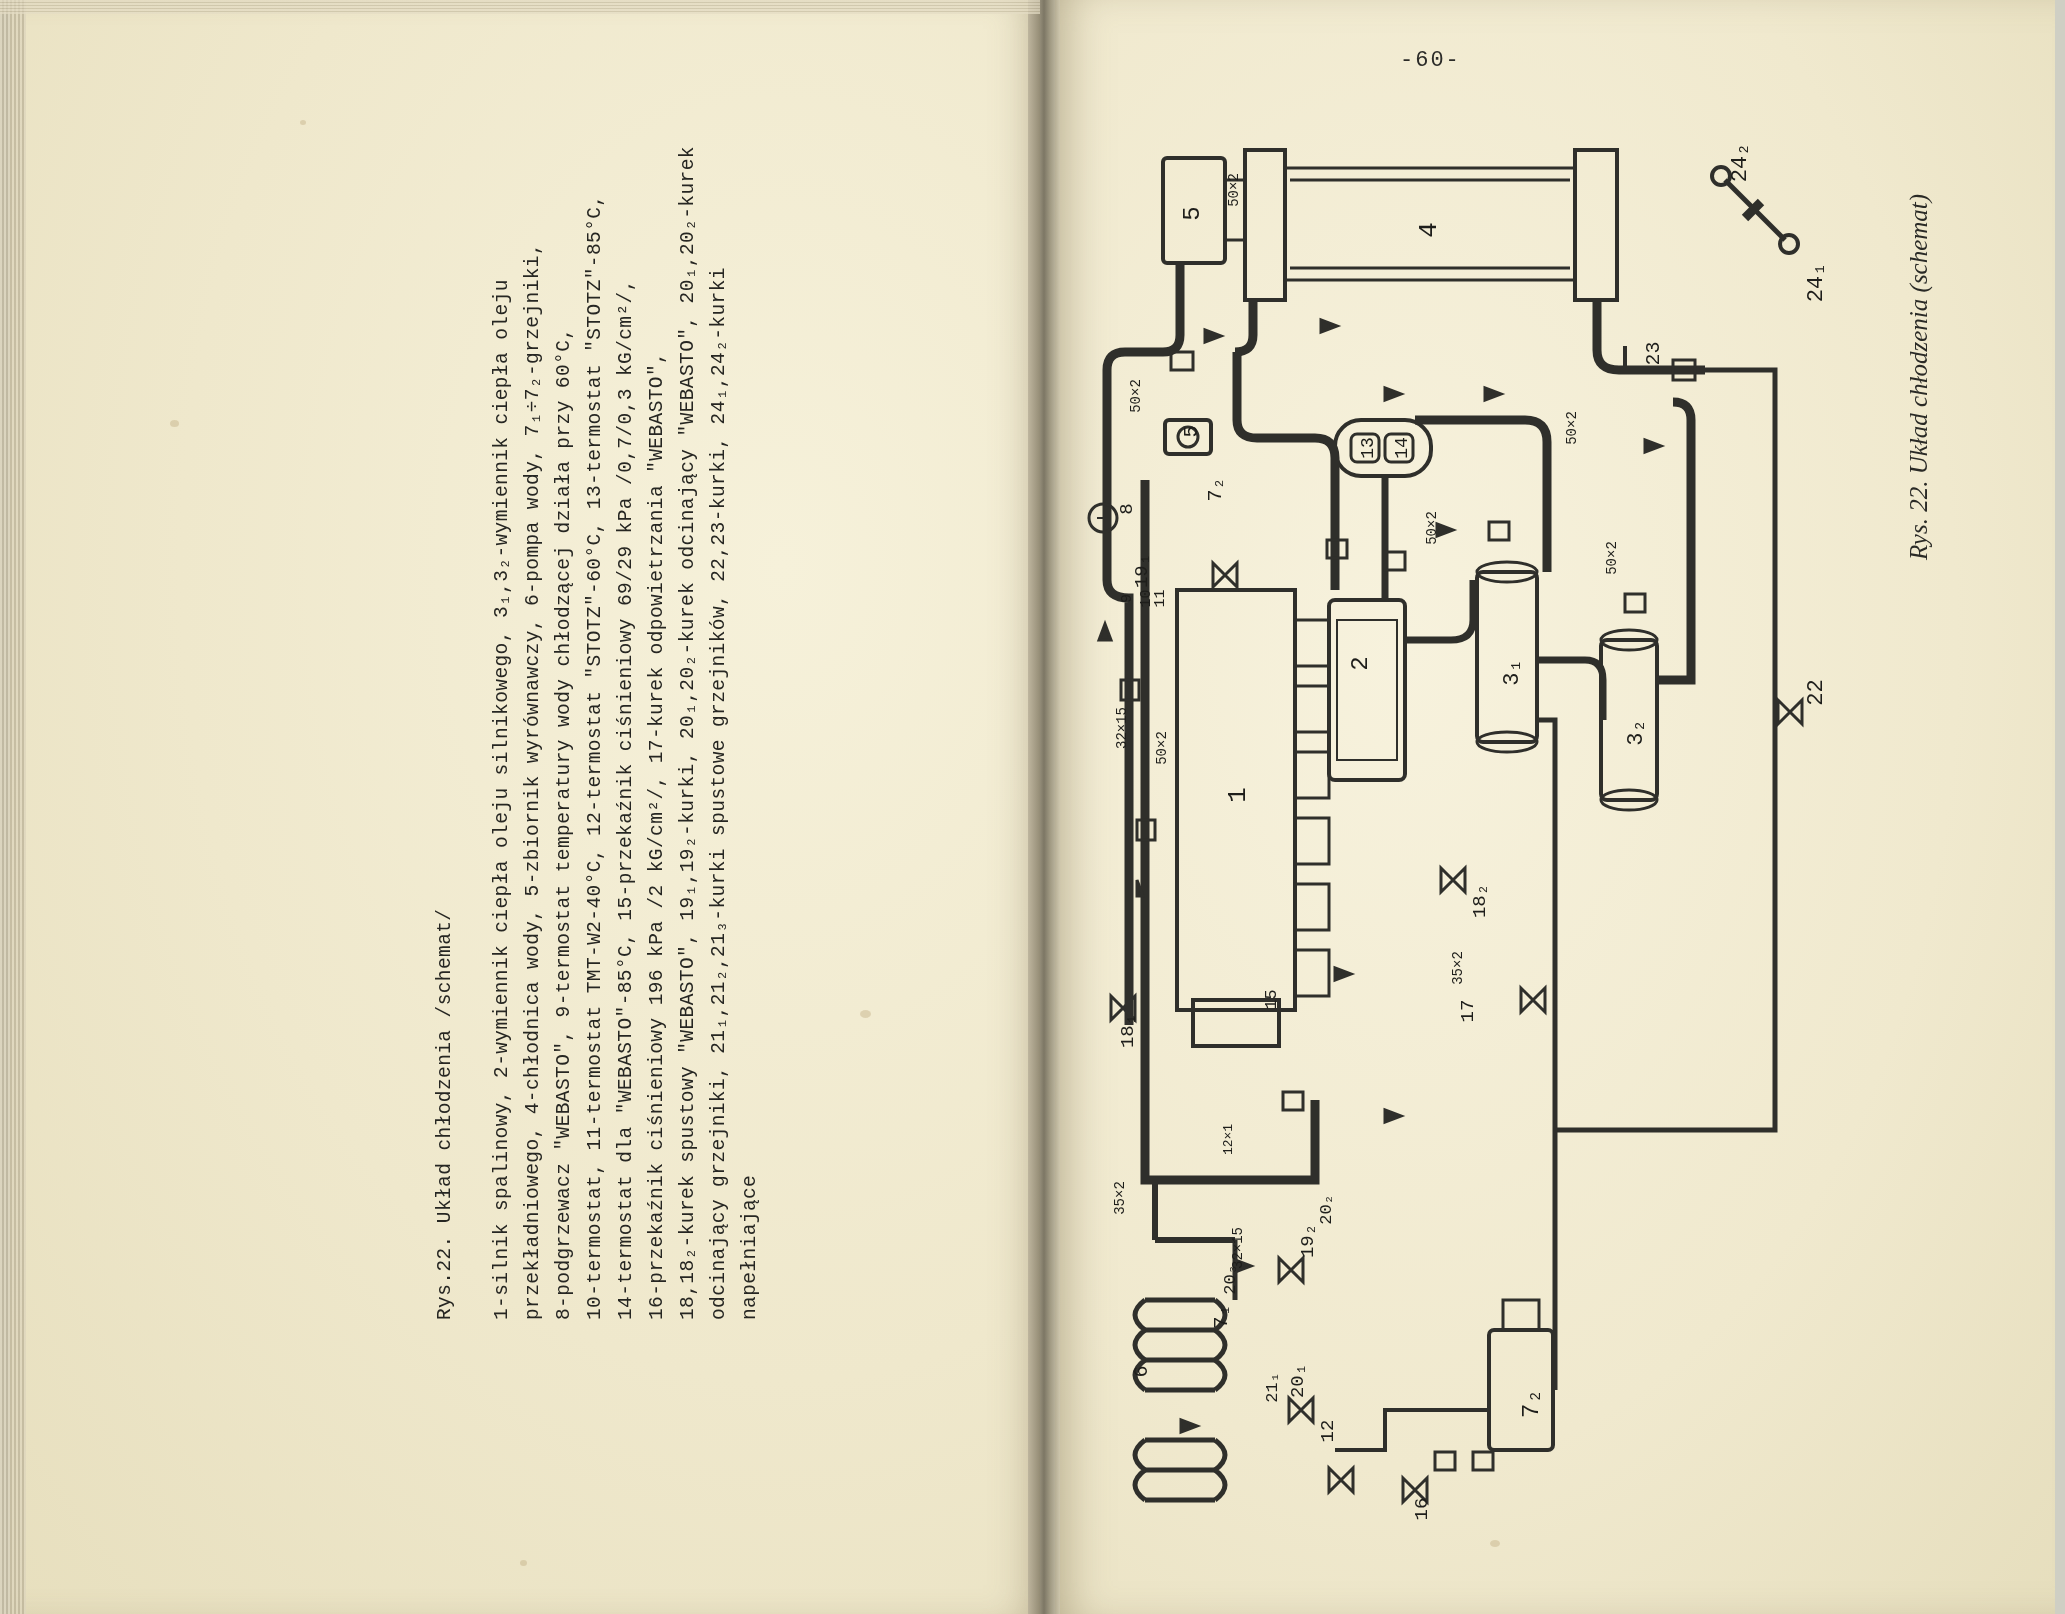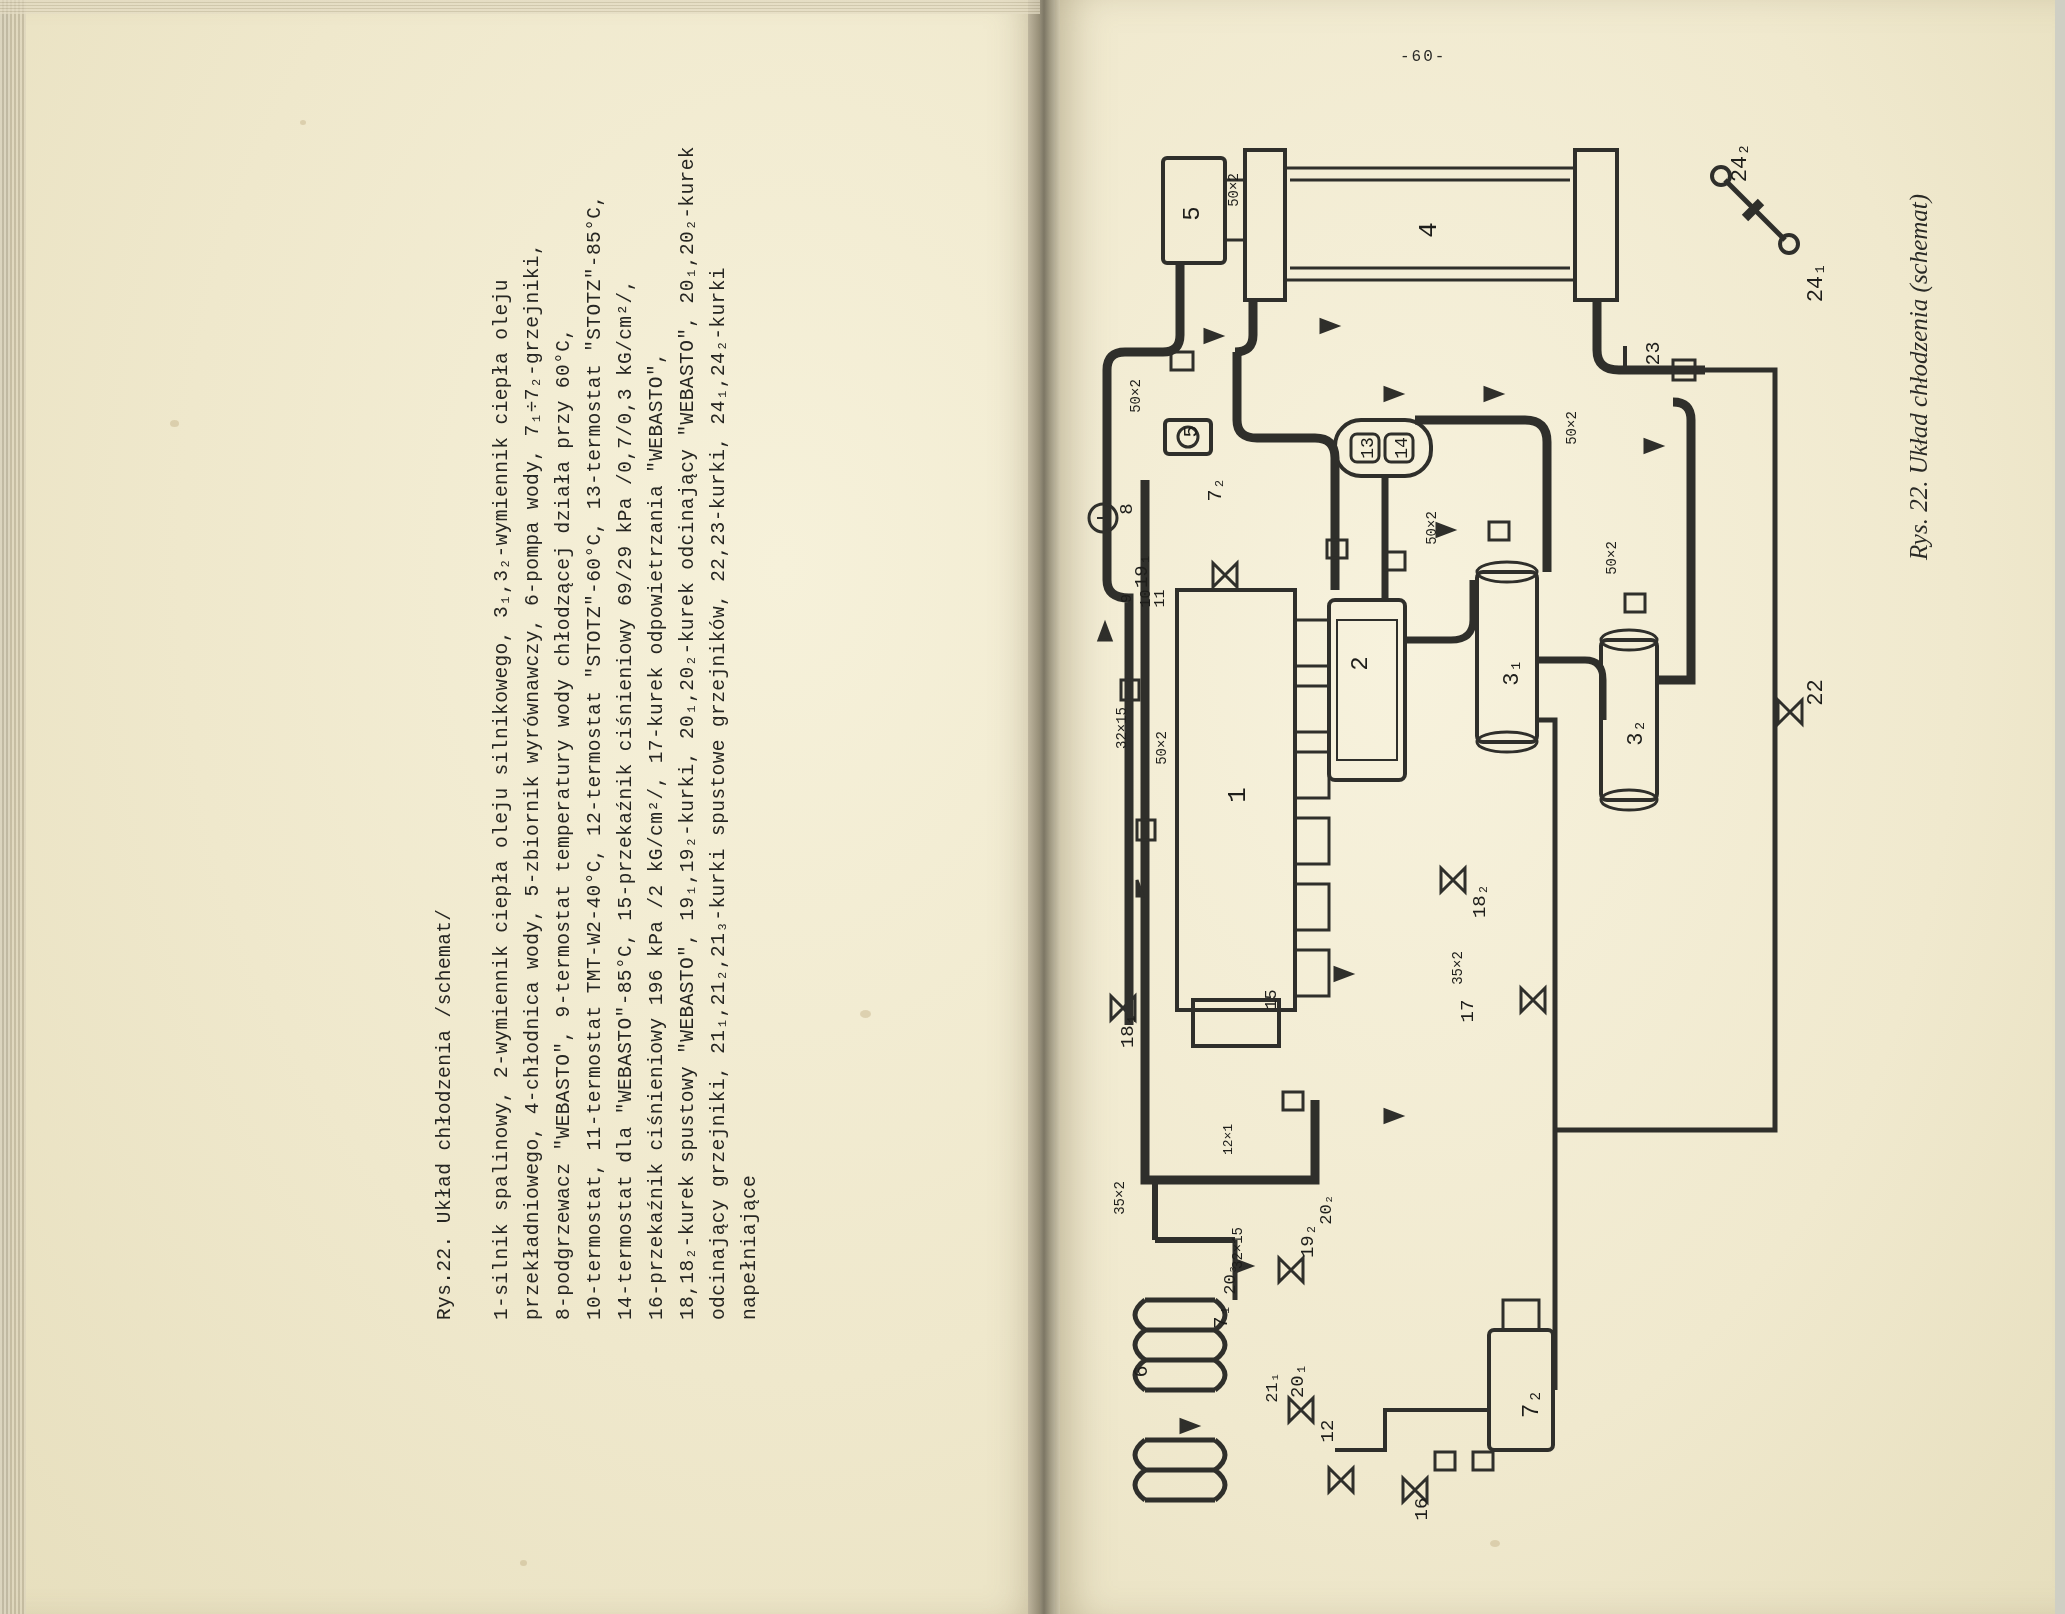--- a/index.html
+++ b/index.html
@@ -60,21 +60,21 @@
     line-height:31px;
     letter-spacing:.4px;
     color:#262622;
   }
   .cap-title{margin-bottom:26px;}
   .cap-line{white-space:pre;}
 
   
   .pagenum{
     position:absolute;left:1400px;top:48px;
-    font-size:16px;letter-spacing:2px;color:#2b2b28;
+    font-size:22px;letter-spacing:2px;color:#2b2b28;
   }
   .fig-caption{
     position:absolute;left:1905px;top:560px;
     transform-origin:0 0;transform:rotate(-90deg);
     font-family:"Liberation Serif", serif;
     font-style:italic;font-size:25px;color:#2a2a26;white-space:nowrap;
   }
 
   .diagram{
     position:absolute;left:1085px;top:120px;width:800px;height:1420px;

